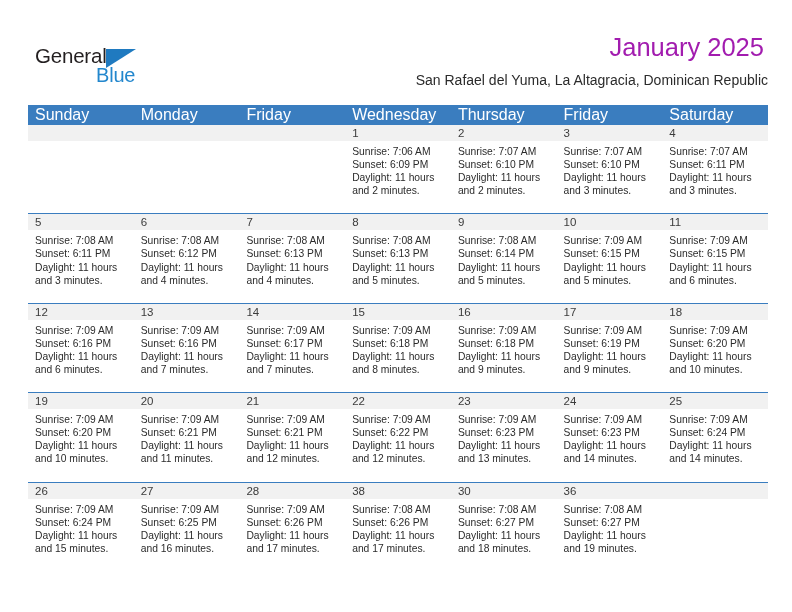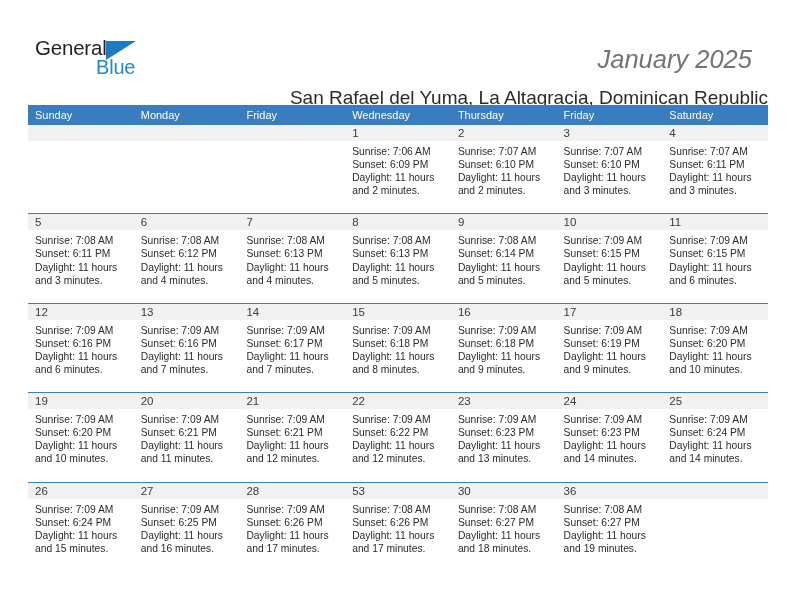--- a/index.html
+++ b/index.html
@@ -25,21 +25,21 @@
   .top {
     position: absolute;
     left: 28px;
     top: 28px;
     width: 740px;
     height: 72px;
   }
   .logo {
     position: absolute;
     left: 7px;
-    top: 8px;
+    top: 16px;
     width: 130px;
     height: 48px;
   }
   .logo-general {
     position: absolute;
     left: 0;
     top: 0;
     font-size: 20.5px;
     letter-spacing: -0.2px;
     color: #231f20;
@@ -66,51 +66,50 @@
   }
 
   .title-wrap {
     position: absolute;
     right: 0;
     top: 0;
     text-align: right;
   }
   .cal-title {
     font-size: 25.5px;
-    color: #737373;
+    color: #a21caf;
     line-height: 30px;
     white-space: nowrap;
     font-weight: normal;
-    margin: 16px;
-    font-style: italic;
+    margin: 4px;
   }
   .cal-subtitle {
     margin-top: 10px;
-    font-size: 19px;
+    font-size: 14px;
     color: #2b2b2b;
     line-height: 16px;
     white-space: nowrap;
   }
 
   
   .calendar {
     position: absolute;
     left: 28px;
     top: 105px;
     width: 740px;
   }
   .dow-row {
     display: flex;
     background: #3a7dbf;
     height: 20px;
   }
   .dow {
     flex: 1 1 0;
     color: #ffffff;
-    font-size: 11px;
+    font-size: 16px;
     line-height: 20px;
     padding-left: 7px;
     box-sizing: border-box;
     white-space: nowrap;
     overflow: hidden;
   }
   .week {
     position: relative;
     display: flex;
     border-top: 1.6px solid #3a7dbf;
@@ -512,21 +511,21 @@
             </div>
             <div class="lines">
               <div class="line">Sunrise: 7:09 AM</div>
               <div class="line">Sunset: 6:26 PM</div>
               <div class="line">Daylight: 11 hours</div>
               <div class="line">and 17 minutes.</div>
             </div>
           </div>
           <div class="cell">
             <div class="num-band">
-              <div class="num">53</div>
+              <div class="num">38</div>
             </div>
             <div class="lines">
               <div class="line">Sunrise: 7:08 AM</div>
               <div class="line">Sunset: 6:26 PM</div>
               <div class="line">Daylight: 11 hours</div>
               <div class="line">and 17 minutes.</div>
             </div>
           </div>
           <div class="cell">
             <div class="num-band">

